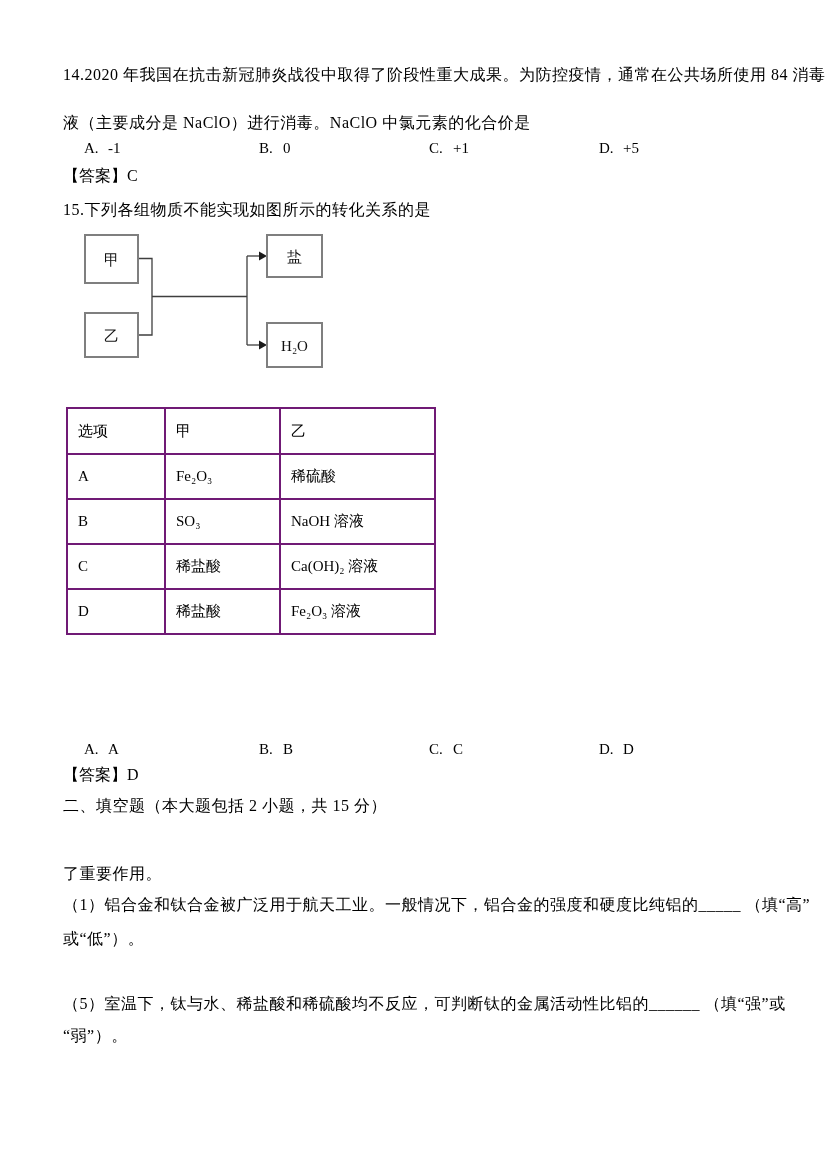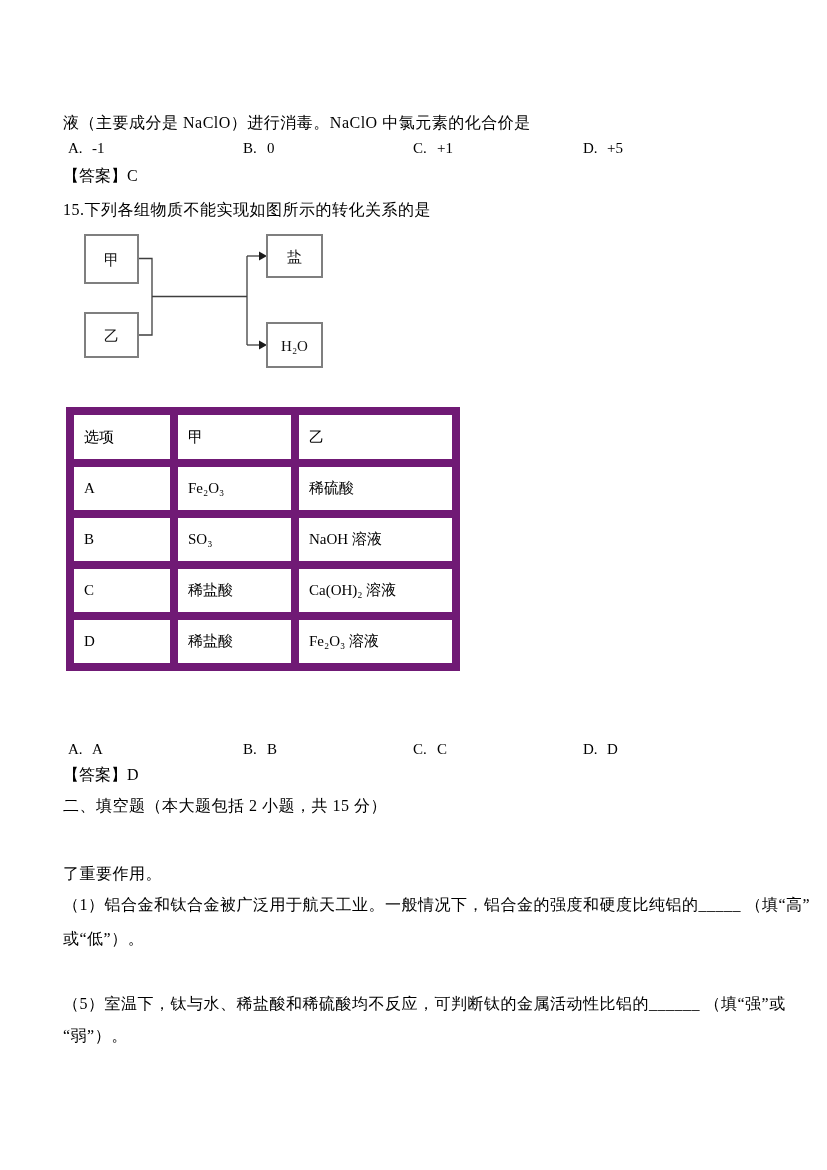--- a/index.html
+++ b/index.html
@@ -19,20 +19,21 @@
     font-size: 16px;
     line-height: 22px;
     white-space: pre;
     letter-spacing: 0.5px;
   }
   .opt {
     position: absolute;
     font-size: 15px;
     line-height: 20px;
     white-space: pre;
+    margin-left: 16px;
   }
   .opt .opt-label { display:inline-block; min-width: 24px; }
   .answer-line {
     position: absolute;
     left: 63px;
     font-size: 16px;
     line-height: 22px;
     white-space: pre;
   }
   
@@ -46,36 +47,37 @@
   }
   
   table.q15 {
     position: absolute;
     left: 66px; top: 407px;
     border-collapse: collapse;
     table-layout: fixed;
     font-size: 15px;
   }
   table.q15 td {
-    border: 8px solid #701a75;
+    border: 2px solid #701a75;
     padding: 0 0 0 10px;
     vertical-align: middle;
     white-space: pre;
   }
   table.q15 .c0 { width: 86px; }
   table.q15 .c1 { width: 103px; }
   table.q15 .c2 { width: 143px; }
   table.q15 tr.hdr td { height: 44px; }
   table.q15 tr.row td { height: 43px; }
 </style>
 </head>
 <body>
 
 <div class="page">
 
+  <div class="line" style="top:64px">14.2020 年我国在抗击新冠肺炎战役中取得了阶段性重大成果。为防控疫情，通常在公共场所使用 84 消毒</div>
   <div class="line" style="top:112px">液（主要成分是 NaClO）进行消毒。NaClO 中氯元素的化合价是</div>
 
   <div class="opt" style="top:138px;left:68px"><span class="opt-label">A.</span><span>-1</span></div>
   <div class="opt" style="top:138px;left:243px"><span class="opt-label">B.</span><span>0</span></div>
   <div class="opt" style="top:138px;left:413px"><span class="opt-label">C.</span><span>+1</span></div>
   <div class="opt" style="top:138px;left:583px"><span class="opt-label">D.</span><span>+5</span></div>
 
   <div class="answer-line" style="top:165px"><span>【答案】</span><span>C</span></div>
 
   <div class="line" style="top:199px">15.下列各组物质不能实现如图所示的转化关系的是</div>

